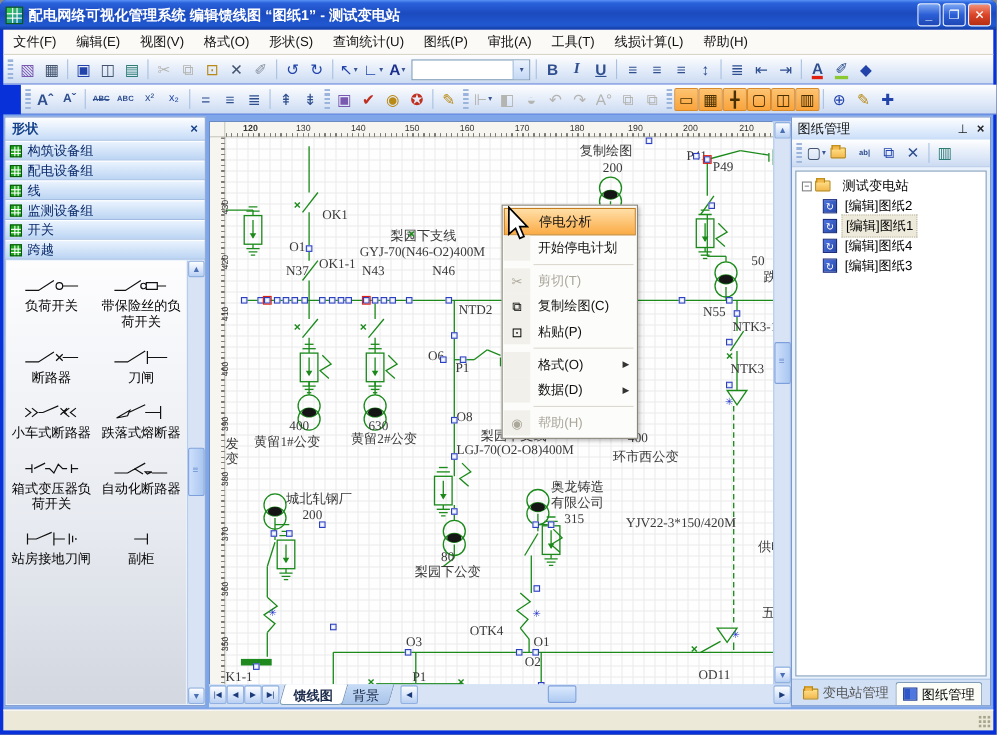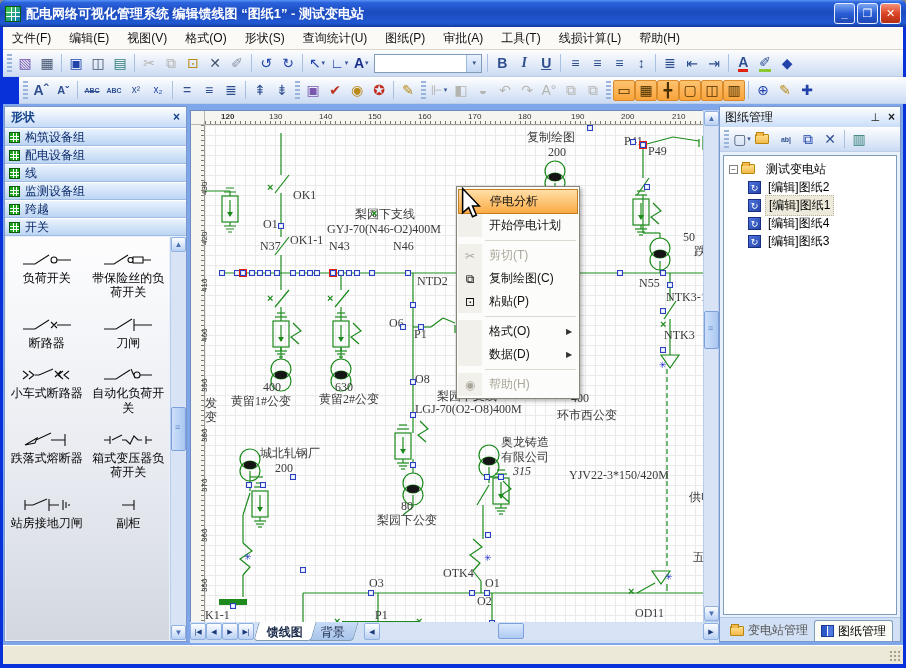--- a/index.html
+++ b/index.html
@@ -408,25 +408,25 @@
           <div class="sgroup">
             <span class="grid-ico"></span>
             <span>线</span>
           </div>
           <div class="sgroup">
             <span class="grid-ico"></span>
             <span>监测设备组</span>
           </div>
           <div class="sgroup">
             <span class="grid-ico"></span>
-            <span>跨越</span>
+            <span>开关</span>
           </div>
           <div class="sgroup">
             <span class="grid-ico"></span>
-            <span>开关</span>
+            <span>跨越</span>
           </div>
         </div>
       <div id="shape-items">
           <div class="sitem">
             <svg width="54" height="18" viewBox="0 0 52 18">
               <path d="M2,13 H14 L28,4 M30,9 a3,3 0 1,0 6,0 a3,3 0 1,0 -6,0 M36,9 H50" fill="none" stroke="#111" stroke-width="1.1"></path>
             </svg>
             <div class="lbl">负荷开关</div>
           </div>
           <div class="sitem">
@@ -448,35 +448,35 @@
             <div class="lbl">刀闸</div>
           </div>
           <div class="sitem">
             <svg width="54" height="18" viewBox="0 0 52 18">
               <path d="M2,5 l5,4 l-5,4 M8,5 l5,4 l-5,4 M14,9 h4 L32,3 M34,5 l6,6 M34,11 l6,-6 M42,5 l-5,4 l5,4 M48,5 l-5,4 l5,4" fill="none" stroke="#111" stroke-width="1.1"></path>
             </svg>
             <div class="lbl">小车式断路器</div>
           </div>
           <div class="sitem">
             <svg width="54" height="18" viewBox="0 0 52 18">
-              <path d="M2,13 H14 L28,4 M29,3 l4,9 M32,9 a3,3 0 1,0 6,0 a3,3 0 1,0 -6,0 M38,9 H50" fill="none" stroke="#111" stroke-width="1.1"></path>
-            </svg>
-            <div class="lbl">自动化负荷开关</div>
-          </div>
-          <div class="sitem">
-            <svg width="54" height="18" viewBox="0 0 52 18">
               <path d="M4,14 L16,7 L14,12 Z M15,9 L30,2 M30,9 H44 M44,3 v12" fill="none" stroke="#111" stroke-width="1.1"></path>
             </svg>
             <div class="lbl">跌落式熔断器</div>
           </div>
           <div class="sitem">
             <svg width="54" height="18" viewBox="0 0 52 18">
               <path d="M2,9 H8 M8,5 v8 M10,9 L20,4 M20,9 h4 l4,4 l4,-8 l4,4 h4 M44,5 v8 M44,9 H50" fill="none" stroke="#111" stroke-width="1.1"></path>
             </svg>
             <div class="lbl">箱式变压器负荷开关</div>
+          </div>
+          <div class="sitem">
+            <svg width="54" height="18" viewBox="0 0 52 18">
+              <path d="M2,13 H14 L30,4 M20,9 l8,5 M30,12 h6 l-4,2 z M36,13 H50" fill="none" stroke="#111" stroke-width="1.1"></path>
+            </svg>
+            <div class="lbl">自动化断路器</div>
           </div>
           <div class="sitem">
             <svg width="54" height="18" viewBox="0 0 52 18">
               <path d="M4,4 v10 M4,9 H12 L26,3 M28,3 v12 M28,9 H38 M42,4 v10 M45,6 v6 M48,8 v2" fill="none" stroke="#111" stroke-width="1.1"></path>
             </svg>
             <div class="lbl">站房接地刀闸</div>
           </div>
           <div class="sitem">
             <svg width="54" height="18" viewBox="0 0 52 18">
               <path d="M20,9 H32 M32,4 v10" fill="none" stroke="#111" stroke-width="1.1"></path>
@@ -691,26 +691,26 @@
           <span class="clabel" style="left: 40px; top: 284px;">黄留1#公变</span>
           <span class="clabel" style="left: 128px; top: 282px;">黄留2#公变</span>
           <span class="clabel" style="left: 246px; top: 279px;">梨园下支线</span>
           <span class="clabel" style="left: 224px; top: 292px;">LGJ-70(O2-O8)400M</span>
           <span class="clabel" style="left: 380px; top: 281px;">400</span>
           <span class="clabel" style="left: 366px; top: 298px;">环市西公变</span>
           <span class="clabel" style="left: 69px; top: 336px;">城北轧钢厂</span>
           <span class="clabel" style="left: 84px; top: 351px;">200</span>
           <span class="clabel" style="left: 310px; top: 325px;">奥龙铸造</span>
           <span class="clabel" style="left: 310px; top: 340px;">有限公司</span>
-          <span class="clabel" style="left: 322px; top: 354px; font-style: italic;">315</span>
+          <span class="clabel" style="left: 322px; top: 354px;">315</span>
           <span class="clabel" style="left: 378px; top: 358px;">YJV22-3*150/420M</span>
           <span class="clabel" style="left: 498px; top: 380px;">供电局</span>
           <span class="clabel" style="left: 210px; top: 389px;">80</span>
           <span class="clabel" style="left: 186px; top: 403px;">梨园下公变</span>
-          <span class="clabel" style="left: 252px; top: 456px;">OTK4</span>
+          <span class="clabel" style="left: 236px; top: 456px;">OTK4</span>
           <span class="clabel" style="left: 178px; top: 466px;">O3</span>
           <span class="clabel" style="left: 294px; top: 466px;">O1</span>
           <span class="clabel" style="left: 286px; top: 484px;">O2</span>
           <span class="clabel" style="left: 184px; top: 498px;">P1</span>
           <span class="clabel" style="left: 444px; top: 496px;">OD11</span>
           <span class="clabel" style="left: 502px; top: 440px;">五洲</span>
           <span class="clabel" style="left: 488px; top: 514px;">五洲线路</span>
           <span class="clabel" style="left: 14px; top: 498px;">K1-1</span>
           <span class="clabel" style="left: 14px; top: 286px;">发</span>
           <span class="clabel" style="left: 14px; top: 300px;">变</span>

